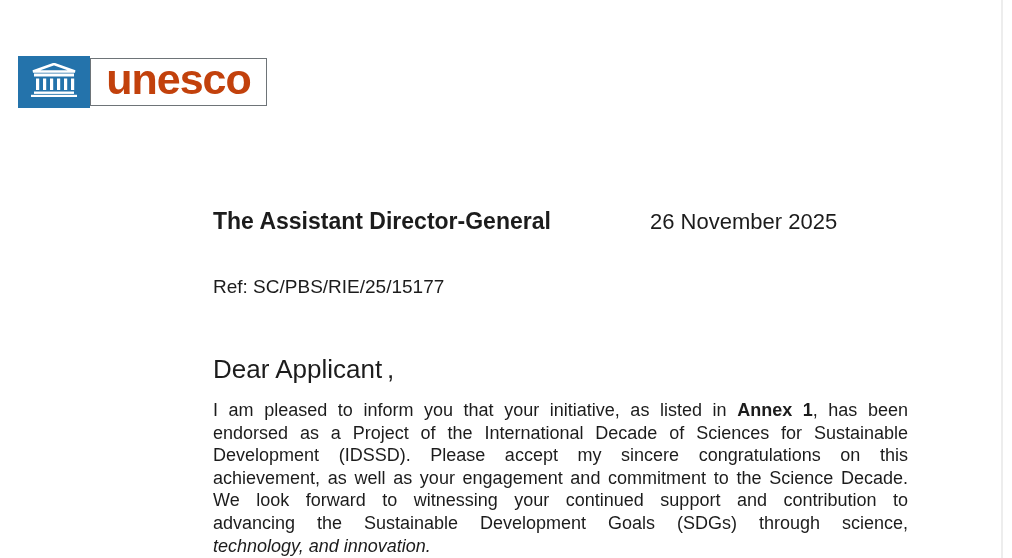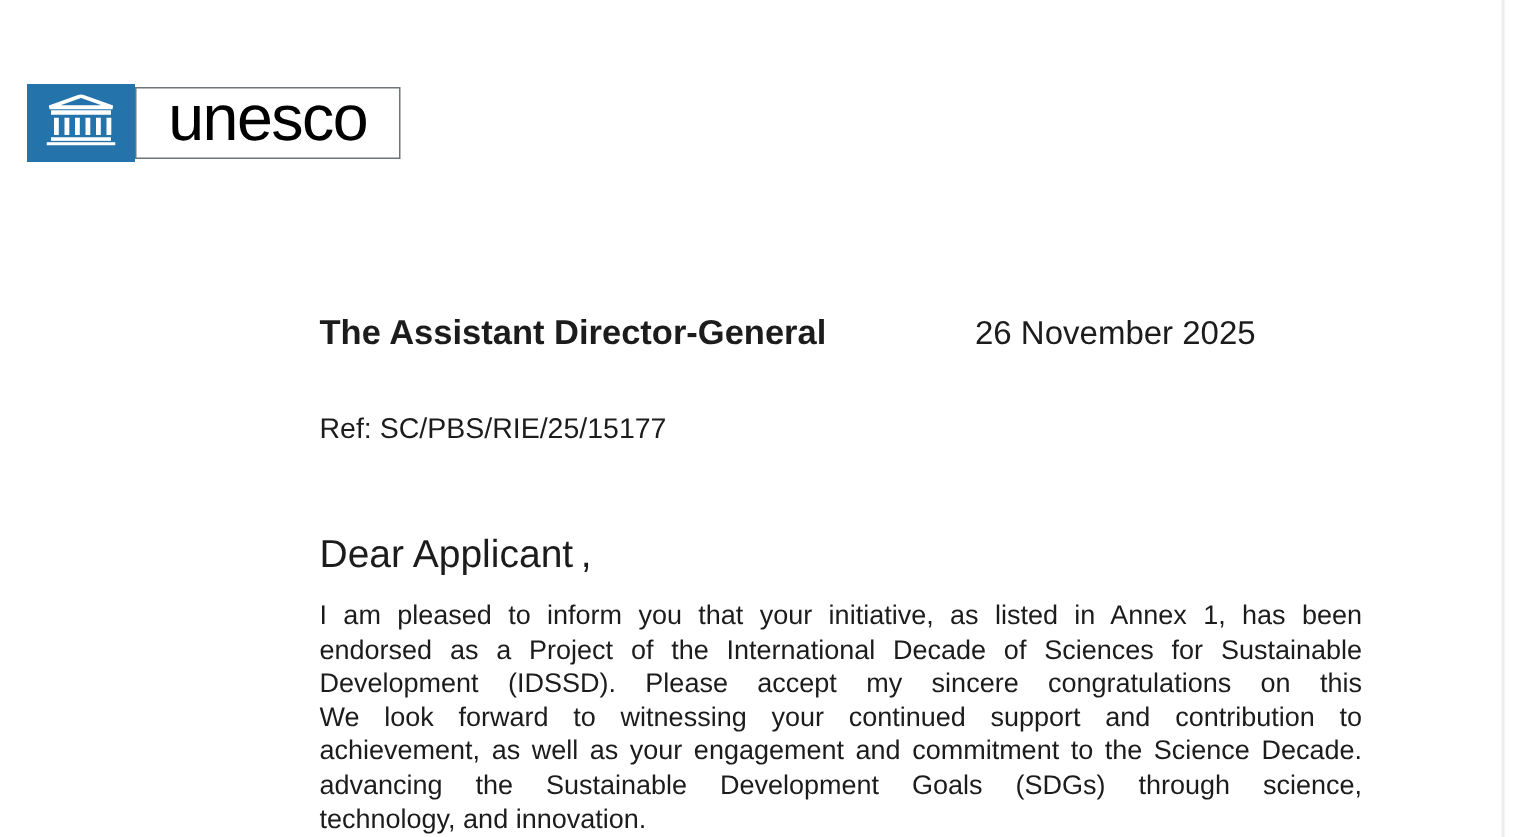--- a/index.html
+++ b/index.html
@@ -27,22 +27,22 @@
     display: flex; align-items: center; justify-content: center;
   }
   .logo-box {
     width: 177px; height: 48px; margin-top: 2px;
     background: #ffffff;
     border: 1px solid #6e7478;
     box-sizing: border-box;
     display: flex; align-items: center; justify-content: center;
   }
   .logo-word {
-    font-weight: normal;
-    color: #000000;
+    font-weight: bold;
+    color: #c2410c;
     font-size: 43px;
     line-height: 1;
     letter-spacing: -1px;
     transform: translateY(-3px);
   }
 
   
   .sender {
     position: absolute; left: 213px; top: 211px;
     font-weight: bold; font-size: 23px; line-height: 21px;
@@ -69,22 +69,23 @@
     font-size: 18px;
   }
   .letter-body .line {
     line-height: 22.6px; height: 22.6px;
     text-align: justify;
     text-align-last: justify;
     overflow: hidden;
   }
   .letter-body .line.last {
     text-align-last: left;
+    font-style: italic;
   }
-  .bold { font-weight: normal; }
+  .bold { font-weight: bold; }
 </style>
 </head>
 <body>
 
 <div class="edge-line"></div>
 
 <div class="logo">
   <div class="logo-square">
     <span>
       <svg width="46" height="34" viewBox="0 0 46 34" aria-hidden="true">
@@ -113,17 +114,17 @@
 <div class="date">26 November 2025</div>
 
 <div class="ref">Ref: SC/PBS/RIE/25/15177</div>
 
 <div class="salutation"><span>Dear Applicant</span><span class="comma">,</span></div>
 
 <div class="letter-body">
   <div class="line"><span>I am pleased to inform you that your initiative, as listed in </span><span class="bold">Annex 1</span><span>, has been</span></div>
   <div class="line">endorsed as a Project of the International Decade of Sciences for Sustainable</div>
   <div class="line">Development (IDSSD). Please accept my sincere congratulations on this</div>
+  <div class="line">achievement, as well as your engagement and commitment to the Science Decade.</div>
   <div class="line">We look forward to witnessing your continued support and contribution to</div>
-  <div class="line">achievement, as well as your engagement and commitment to the Science Decade.</div>
   <div class="line">advancing the Sustainable Development Goals (SDGs) through science,</div>
   <div class="line last">technology, and innovation.</div>
 </div>
 
 </body></html>

